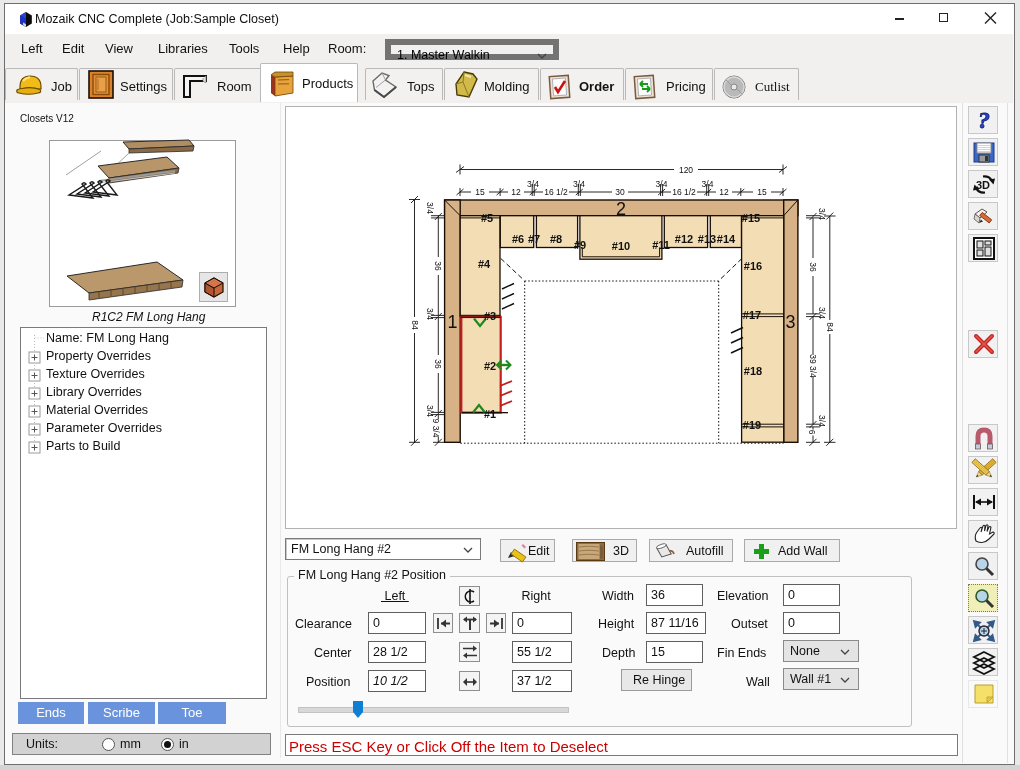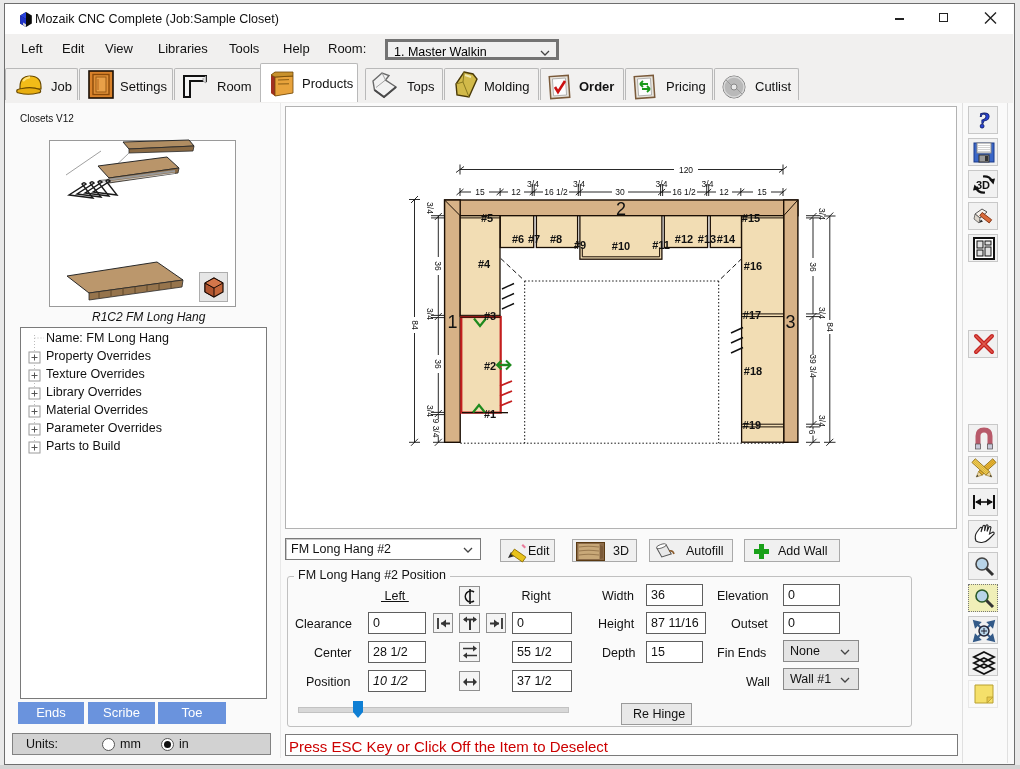--- a/index.html
+++ b/index.html
@@ -44,21 +44,21 @@
 </div>
 
 <div class="abs menubar" style="left:5px;top:34px;width:1008px;">
   <div class="abs menu-item" style="left:16px;">Left</div>
   <div class="abs menu-item" style="left:57px;">Edit</div>
   <div class="abs menu-item" style="left:100px;">View</div>
   <div class="abs menu-item" style="left:153px;">Libraries</div>
   <div class="abs menu-item" style="left:224px;">Tools</div>
   <div class="abs menu-item" style="left:278px;">Help</div>
   <div class="abs menu-item" style="left:323px;">Room:</div>
-  <div class="abs" style="left:380px;top:5px;width:174px;height:21px;background:#f0f0f0;border:3px solid #737373;box-sizing:border-box;padding-left:34px;">
+  <div class="abs" style="left:380px;top:5px;width:174px;height:21px;background:#f0f0f0;border:6px solid #737373;box-sizing:border-box;padding-left:34px;">
     <div class="abs" style="left:6px;top:3px;font-size:12.5px;">1. Master Walkin</div>
     <svg style="right:6px;top:8px;position:absolute" width="10" height="6" viewBox="0 0 10 6">
         <path d="M1,1 L5,5 L9,1" stroke="#444" stroke-width="1.3" fill="none"></path>
       </svg>
   </div>
 </div>
 
 <div class="abs tabstrip" style="left:5px;top:63px;width:1008px;" id="tabs">
 
   <div class="tab" style="left:0px;width:71px;">
@@ -136,21 +136,21 @@
     <div class="tab-label" style="left:40px;top:10px;">Pricing</div>
   </div>
 
   <div class="tab" style="left:709px;width:83px;">
     <svg style="left:6px;top:5px" width="26" height="26" viewBox="0 0 26 26">
       <circle cx="13" cy="13" r="11" fill="#b9b9b9" stroke="#777" stroke-width="1"></circle>
       <circle cx="13" cy="13" r="10" fill="none" stroke="#d8d8d8" stroke-width="1.4"></circle>
       <circle cx="13" cy="13" r="3" fill="#e8e8e8" stroke="#888" stroke-width="1"></circle>
       <path d="M5,6 L10,11 M21,20 L16,15" stroke="#999" stroke-width="1"></path>
     </svg>
-    <div class="tab-label" style="left:40px;top:10px;">Cutlist</div>
+    <div class="tab-label" style="left:40px;top:10px;font-family:Liberation Serif, serif;">Cutlist</div>
   </div>
 </div>
 
 <div class="abs content" style="left:5px;top:103px;width:1008px;height:660px;"></div>
 
 <div id="leftpanel">
   <div class="lbl" style="left:20px;top:113px;font-size:10px;">Closets V12</div>
 
   <div class="box" style="left:49px;top:140px;width:185px;height:165px;border-color:#9a9a9a;"></div>
   <svg style="left:49px;top:140px;" width="185" height="165" viewBox="0 0 185 165">
@@ -507,21 +507,21 @@
   <div class="tb" style="left:512px;top:612px;width:60px;height:22px;">0</div>
   <div class="tb" style="left:512px;top:641px;width:60px;height:22px;">55 1/2</div>
   <div class="tb" style="left:512px;top:670px;width:60px;height:22px;">37 1/2</div>
 
   <div class="lbl" style="left:602px;top:589px;">Width</div>
   <div class="tb" style="left:646px;top:584px;width:57px;height:22px;">36</div>
   <div class="lbl" style="left:598px;top:617px;">Height</div>
   <div class="tb" style="left:646px;top:612px;width:60px;height:22px;">87 11/16</div>
   <div class="lbl" style="left:602px;top:646px;">Depth</div>
   <div class="tb" style="left:646px;top:641px;width:57px;height:22px;">15</div>
-  <div class="btn" style="left:621px;top:703px;width:71px;height:22px;background:#e8e8e8;border-color:#9a9a9a;">
+  <div class="btn" style="left:621px;top:669px;width:71px;height:22px;background:#e8e8e8;border-color:#9a9a9a;">
     <div class="lbl" style="left:11px;top:3px;">Re Hinge</div>
   </div>
 
   <div class="lbl" style="left:717px;top:589px;">Elevation</div>
   <div class="tb" style="left:783px;top:584px;width:57px;height:22px;">0</div>
   <div class="lbl" style="left:731px;top:617px;">Outset</div>
   <div class="tb" style="left:783px;top:612px;width:57px;height:22px;">0</div>
   <div class="lbl" style="left:717px;top:646px;">Fin Ends</div>
   <div class="abs" style="left:783px;top:640px;width:76px;height:22px;background:#e4e4e4;border:1px solid #8a8a8a;box-sizing:border-box;">
     <div class="lbl" style="left:6px;top:3px;">None</div>

